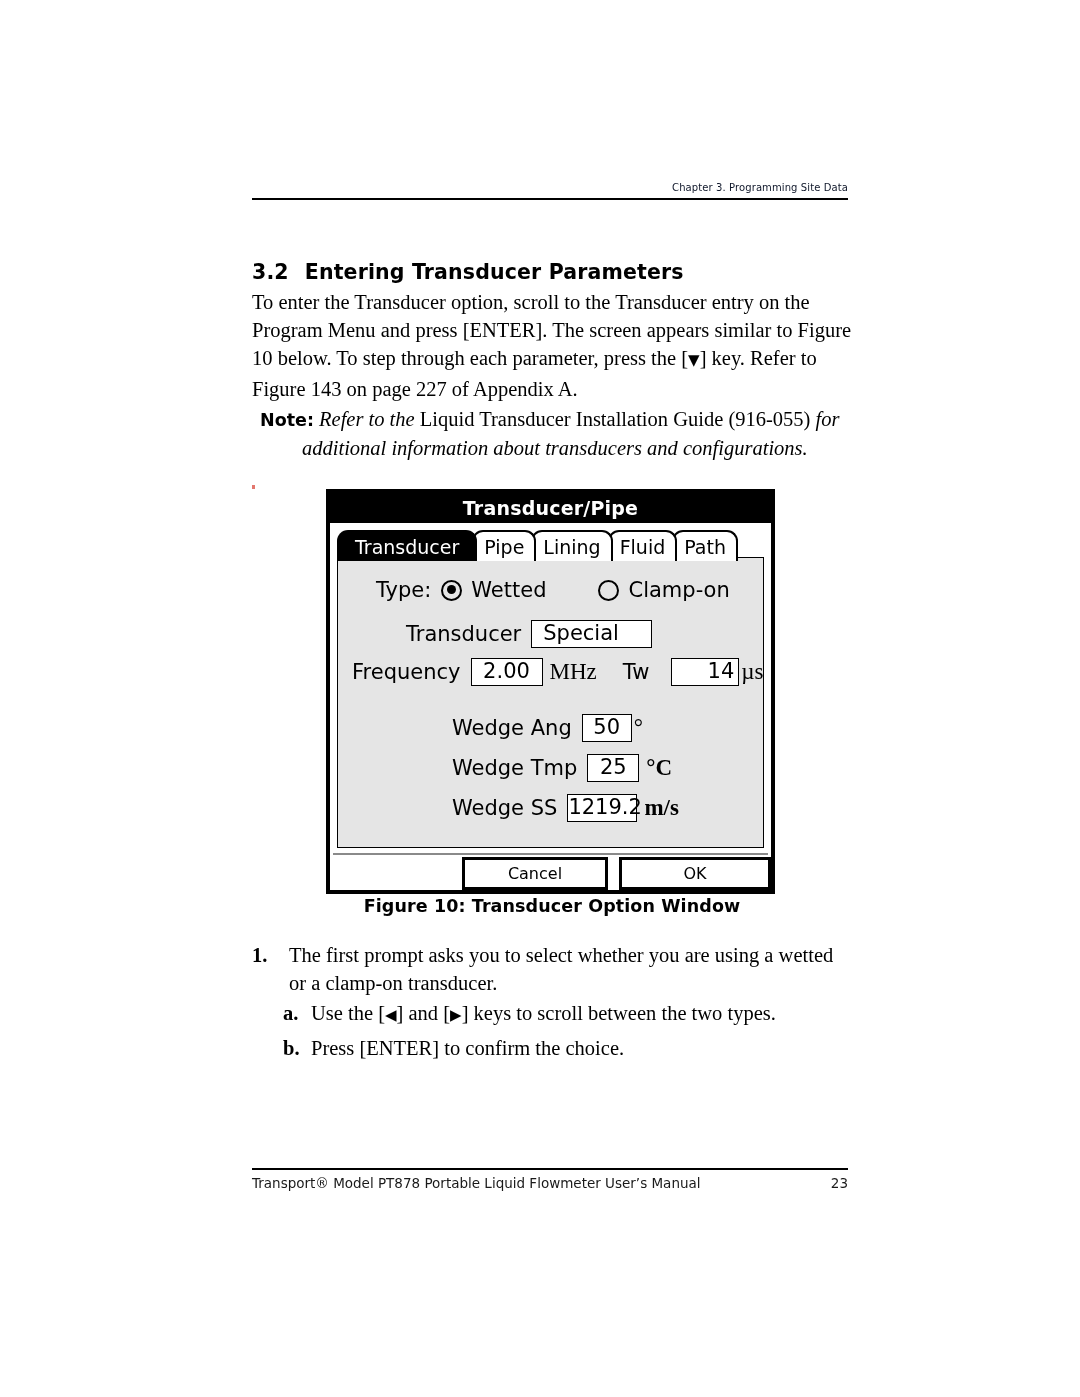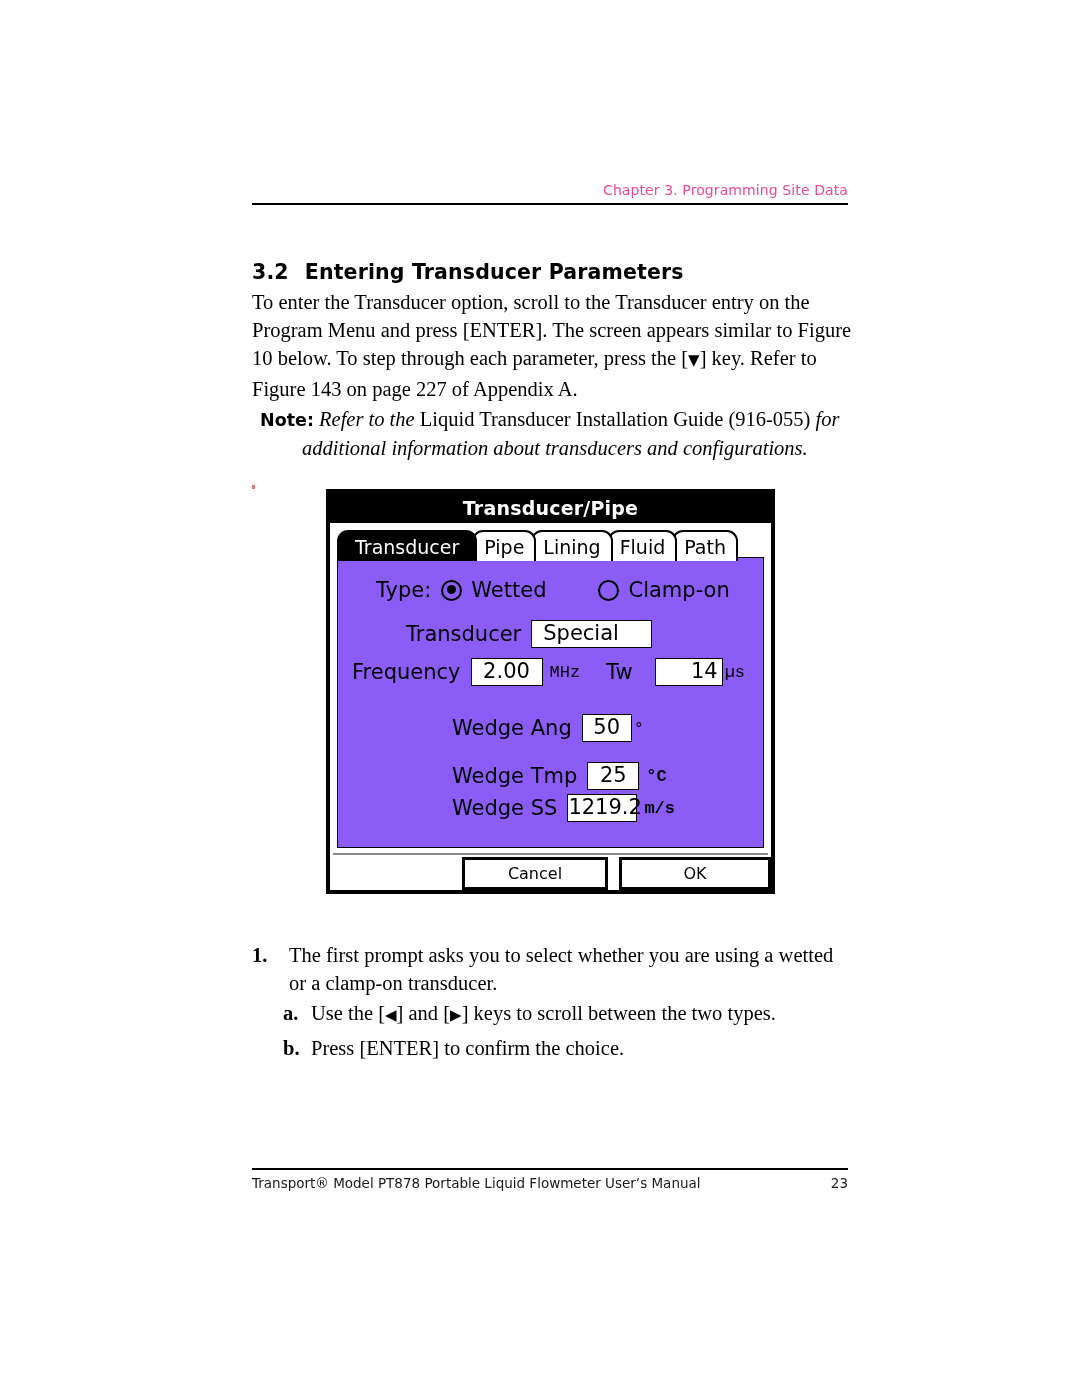--- a/index.html
+++ b/index.html
@@ -25,24 +25,24 @@
 
   
   .header-zone {
     position: absolute;
     left: 252px;
     top: 182px;
     width: 596px;
   }
   .header-text {
     font-family: "DejaVu Sans", sans-serif;
-    font-size: 14px;
+    font-size: 10px;
     letter-spacing: 0.1px;
     text-align: right;
-    color: #ec4899;
+    color: #0f172a;
     line-height: 1.2;
   }
   .header-rule {
     margin-top: 4px;
     border-top: 2.6px solid #000;
     width: 100%;
   }
 
   
   .section-heading {
@@ -171,39 +171,39 @@
   .tab.t-path    { z-index: 0; }
 
   
   .panel {
     position: absolute;
     left: 7px;
     top: 34px;
     right: 7px;
     height: 291px;
     border: 1.6px solid #000;
-    background: #8b5cf6;
+    background: #e5e5e5;
     box-sizing: border-box;
     z-index: 1;
   }
 
   .fld-row {
     position: absolute;
     display: flex;
     align-items: center;
     font-family: "DejaVu Sans", sans-serif;
     font-size: 21px;
     white-space: nowrap;
   }
 
   .row-type   { left: 38px;  top: 20px; }
   .row-xdcr   { left: 68px;  top: 62px; }
   .row-freq   { left: 14px;  top: 100px; }
   .row-wang   { left: 114px; top: 156px; }
-  .row-wtmp   { left: 114px; top: 204px; }
+  .row-wtmp   { left: 114px; top: 196px; }
   .row-wss    { left: 114px; top: 236px; }
 
   .lbl { margin-right: 10px; }
 
   .radio {
     width: 21px; height: 21px;
     border: 2.4px solid #000;
     border-radius: 50%;
     box-sizing: border-box;
     display: inline-block;
@@ -233,21 +233,21 @@
     display: inline-block;
     text-align: center;
   }
   .vb-special { width: 121px; text-align: left; padding-left: 11px; }
   .vb-freq    { width: 72px; }
   .vb-tw      { width: 68px; text-align: right; padding-right: 4px; margin-left: 12px; }
   .vb-wang    { width: 50px; }
   .vb-wtmp    { width: 52px; }
   .vb-wss     { width: 70px; }
 
-  .unit { margin-left: 7px; font-family: Liberation Mono, monospace; font-size: 17px; }
+  .unit { margin-left: 7px; font-family: Liberation Serif, serif; font-size: 23px; }
   .unit.tight { margin-left: 2px; }
   .unit.bold { font-weight: bold; }
   .spacer-tw { width: 26px; }
 
   
   .btnbar-sep {
     position: absolute;
     left: 3px; right: 3px;
     top: 330px;
     border-top: 2.2px solid #8a8a8a;
@@ -446,20 +446,21 @@
 
       <div class="btnbar-sep"></div>
       <div class="btnbar">
         <div class="dlg-btn btn-cancel">Cancel</div>
         <div class="dlg-btn btn-ok">OK</div>
       </div>
 
     </div>
   </div>
 
+  <div class="fig-caption">Figure 10: Transducer Option Window</div>
 
   <div class="list-item li-1">
     <span class="marker">1.</span>
     <span class="content">The first prompt asks you to select whether you are using a wetted or a clamp-on transducer.</span>
   </div>
 
   <div class="sub-item sub-a">
     <span class="marker">a.</span>
     <span class="content"><span>Use the [</span><span class="keyglyph">◀</span><span>] and [</span><span class="keyglyph">▶</span><span>] keys to scroll between the two types.</span></span>
   </div>

